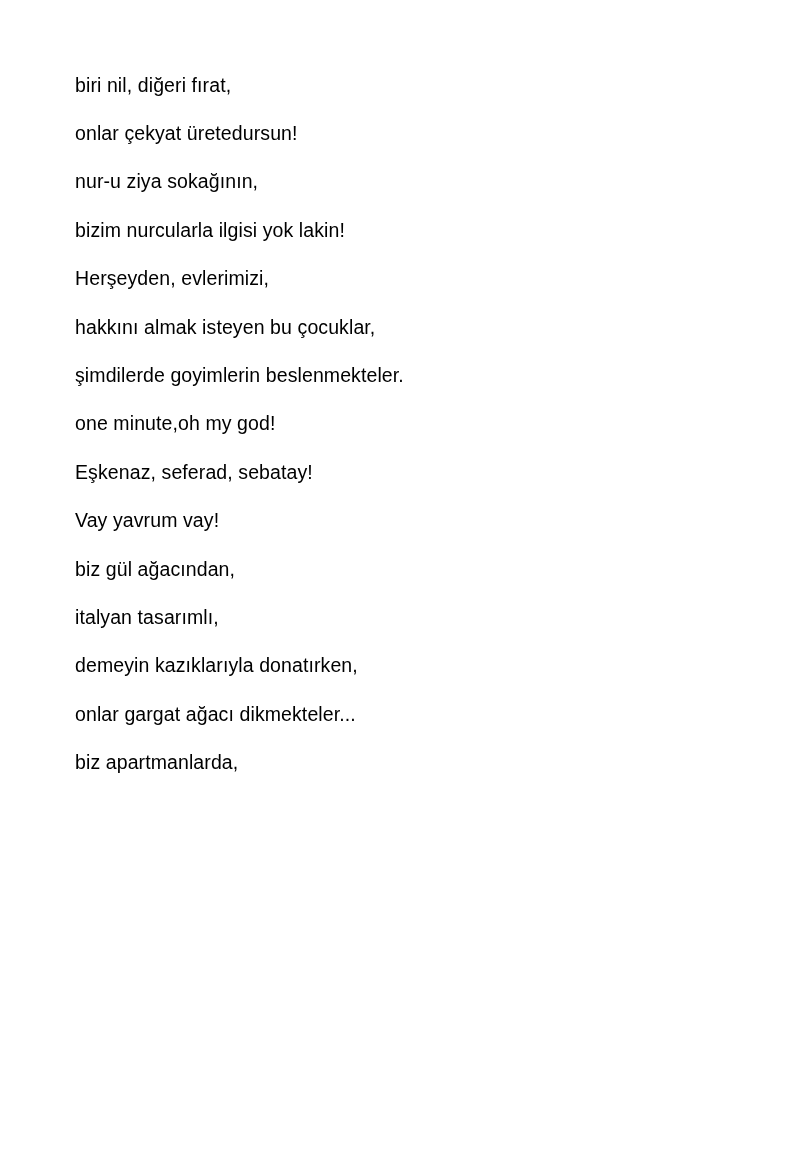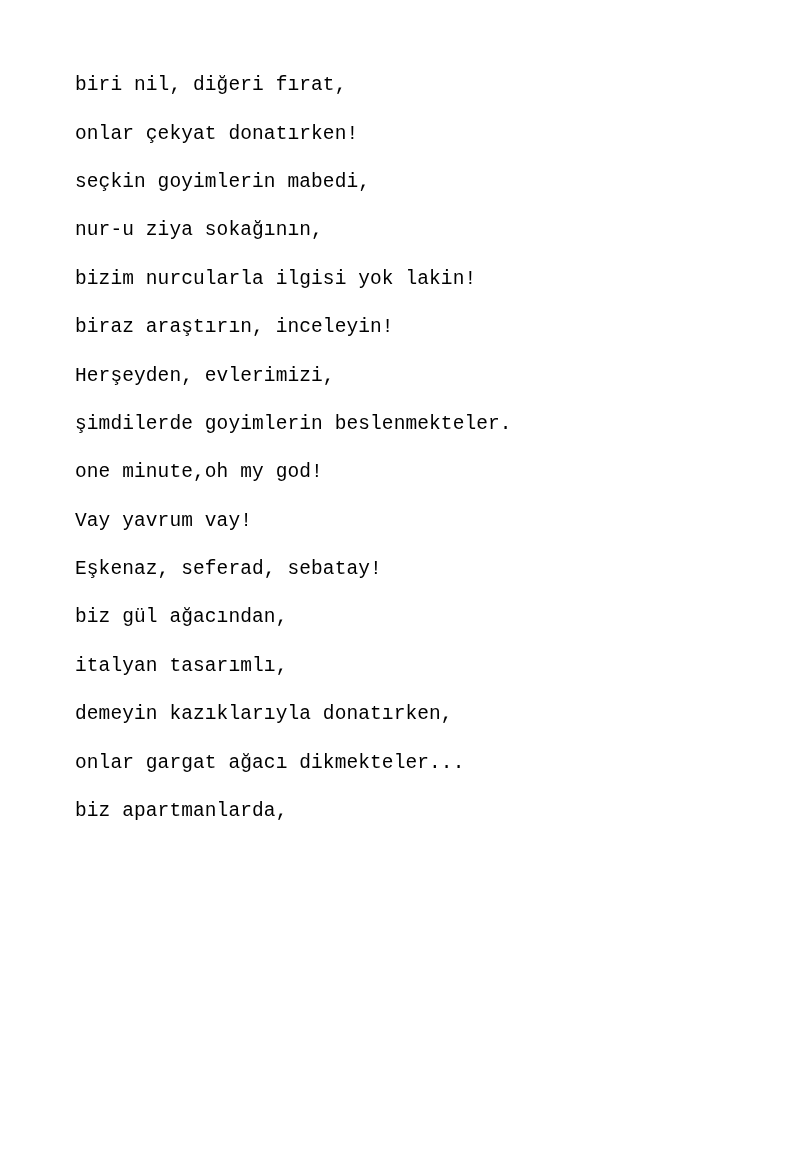--- a/index.html
+++ b/index.html
@@ -6,21 +6,21 @@
     margin: 0;
     padding: 0;
     background: #ffffff;
   }
   .page {
     position: relative;
     width: 797px;
     height: 956px;
     background: #ffffff;
     overflow: hidden;
-    font-family: Liberation Mono, monospace;
+    font-family: Liberation Sans, sans-serif;
     color: #000000;
     border-radius: 21px;
   }
   .poem {
     position: absolute;
     top: 61px;
     left: 75px;
     right: 40px;
   }
   .poem .line {
@@ -41,30 +41,29 @@
     font-size: 16px;
     color: #000000;
   }
 </style>
 </head>
 <body>
 
 <div class="page">
   <div class="poem">
       <div class="line">biri nil, diğeri fırat,</div>
-      <div class="line">onlar çekyat donatırken!</div>
-      <div class="line">seçkin goyimlerin mabedi,</div>
+      <div class="line">onlar çekyat üretedursun!</div>
       <div class="line">nur-u ziya sokağının,</div>
       <div class="line">bizim nurcularla ilgisi yok lakin!</div>
-      <div class="line">biraz araştırın, inceleyin!</div>
       <div class="line">Herşeyden, evlerimizi,</div>
+      <div class="line">hakkını almak isteyen bu çocuklar,</div>
       <div class="line">şimdilerde goyimlerin beslenmekteler.</div>
       <div class="line">one minute,oh my god!</div>
+      <div class="line">Eşkenaz, seferad, sebatay!</div>
       <div class="line">Vay yavrum vay!</div>
-      <div class="line">Eşkenaz, seferad, sebatay!</div>
       <div class="line">biz gül ağacından,</div>
       <div class="line">italyan tasarımlı,</div>
       <div class="line">demeyin kazıklarıyla donatırken,</div>
       <div class="line">onlar gargat ağacı dikmekteler...</div>
       <div class="line">biz apartmanlarda,</div>
     </div>
   <div class="page-number">50</div>
 </div>
 
 </body></html>

